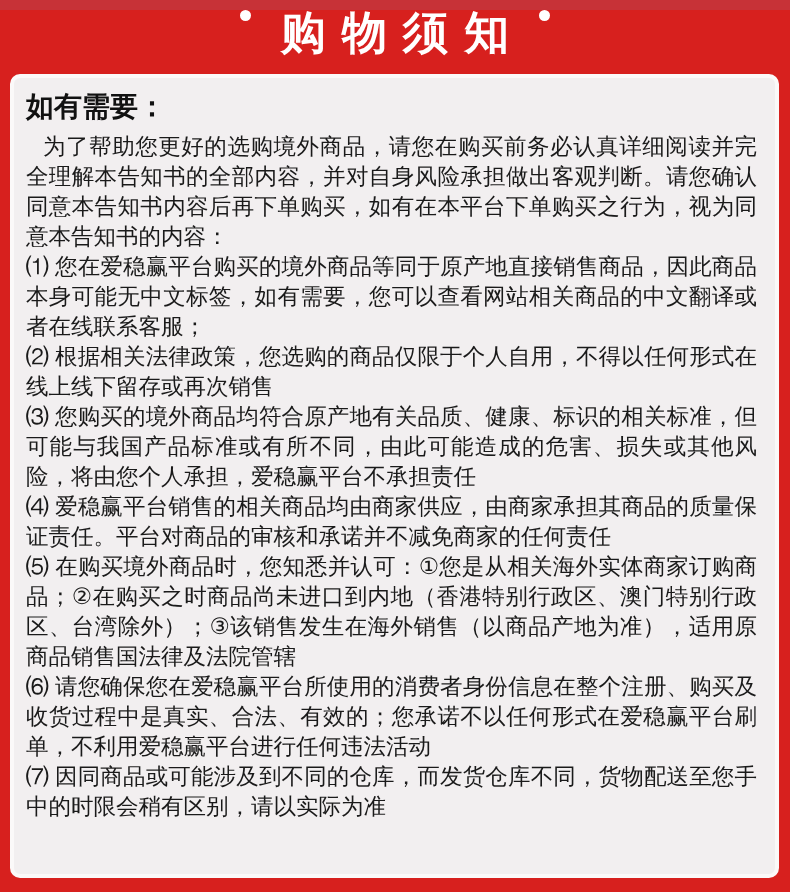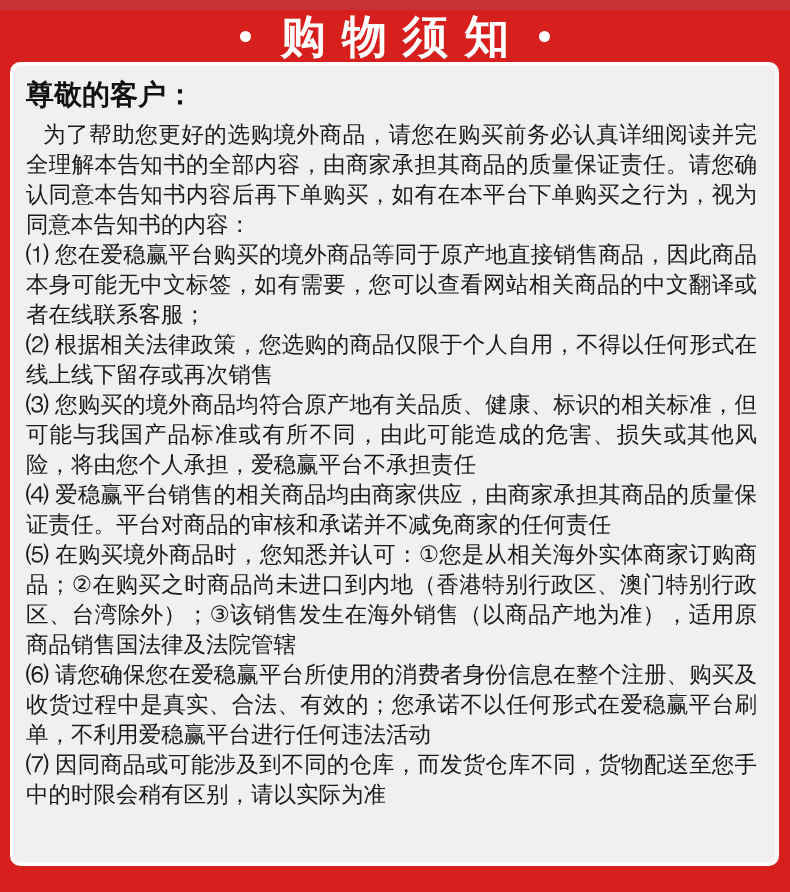--- a/index.html
+++ b/index.html
@@ -11,23 +11,23 @@
     height: 892px;
     background: #d7201e;
     font-family: "Liberation Sans", "DejaVu Sans", sans-serif;
     overflow: hidden;
   }
   .top-strip {
     height: 10px;
     background: #c73237;
   }
   .header {
-    height: 52px;
+    height: 64px;
     display: flex;
-    align-items: center;
+    align-items: flex-start;
     justify-content: center;
     gap: 30px;
   }
   .dot {
     width: 11px;
     height: 11px;
     border-radius: 50%;
     background: #ffffff;
     flex: 0 0 auto;
   }
@@ -75,22 +75,22 @@
 
 <div class="top-strip"></div>
 
 <div class="header">
   <span class="dot"></span>
   <h1 class="page-title">购物须知</h1>
   <span class="dot"></span>
 </div>
 
 <div class="panel">
-  <h2 class="salutation">尊敬的客户：</h2>
-  <p class="notice-text intro">为了帮助您更好的选购境外商品，请您在购买前务必认真详细阅读并完全理解本告知书的全部内容，由商家承担其商品的质量保证责任。请您确认同意本告知书内容后再下单购买，如有在本平台下单购买之行为，视为同意本告知书的内容：</p>
+  <h2 class="salutation">如有需要：</h2>
+  <p class="notice-text intro">为了帮助您更好的选购境外商品，请您在购买前务必认真详细阅读并完全理解本告知书的全部内容，并对自身风险承担做出客观判断。请您确认同意本告知书内容后再下单购买，如有在本平台下单购买之行为，视为同意本告知书的内容：</p>
   <p class="notice-text">⑴ 您在爱稳赢平台购买的境外商品等同于原产地直接销售商品，因此商品本身可能无中文标签，如有需要，您可以查看网站相关商品的中文翻译或者在线联系客服；</p>
   <p class="notice-text">⑵ 根据相关法律政策，您选购的商品仅限于个人自用，不得以任何形式在线上线下留存或再次销售</p>
   <p class="notice-text">⑶ 您购买的境外商品均符合原产地有关品质、健康、标识的相关标准，但可能与我国产品标准或有所不同，由此可能造成的危害、损失或其他风险，将由您个人承担，爱稳赢平台不承担责任</p>
   <p class="notice-text">⑷ 爱稳赢平台销售的相关商品均由商家供应，由商家承担其商品的质量保证责任。平台对商品的审核和承诺并不减免商家的任何责任</p>
   <p class="notice-text">⑸ 在购买境外商品时，您知悉并认可：①您是从相关海外实体商家订购商品；②在购买之时商品尚未进口到内地（香港特别行政区、澳门特别行政区、台湾除外）；③该销售发生在海外销售（以商品产地为准），适用原商品销售国法律及法院管辖</p>
   <p class="notice-text">⑹ 请您确保您在爱稳赢平台所使用的消费者身份信息在整个注册、购买及收货过程中是真实、合法、有效的；您承诺不以任何形式在爱稳赢平台刷单，不利用爱稳赢平台进行任何违法活动</p>
   <p class="notice-text">⑺ 因同商品或可能涉及到不同的仓库，而发货仓库不同，货物配送至您手中的时限会稍有区别，请以实际为准</p>
 </div>
 
 </body></html>

